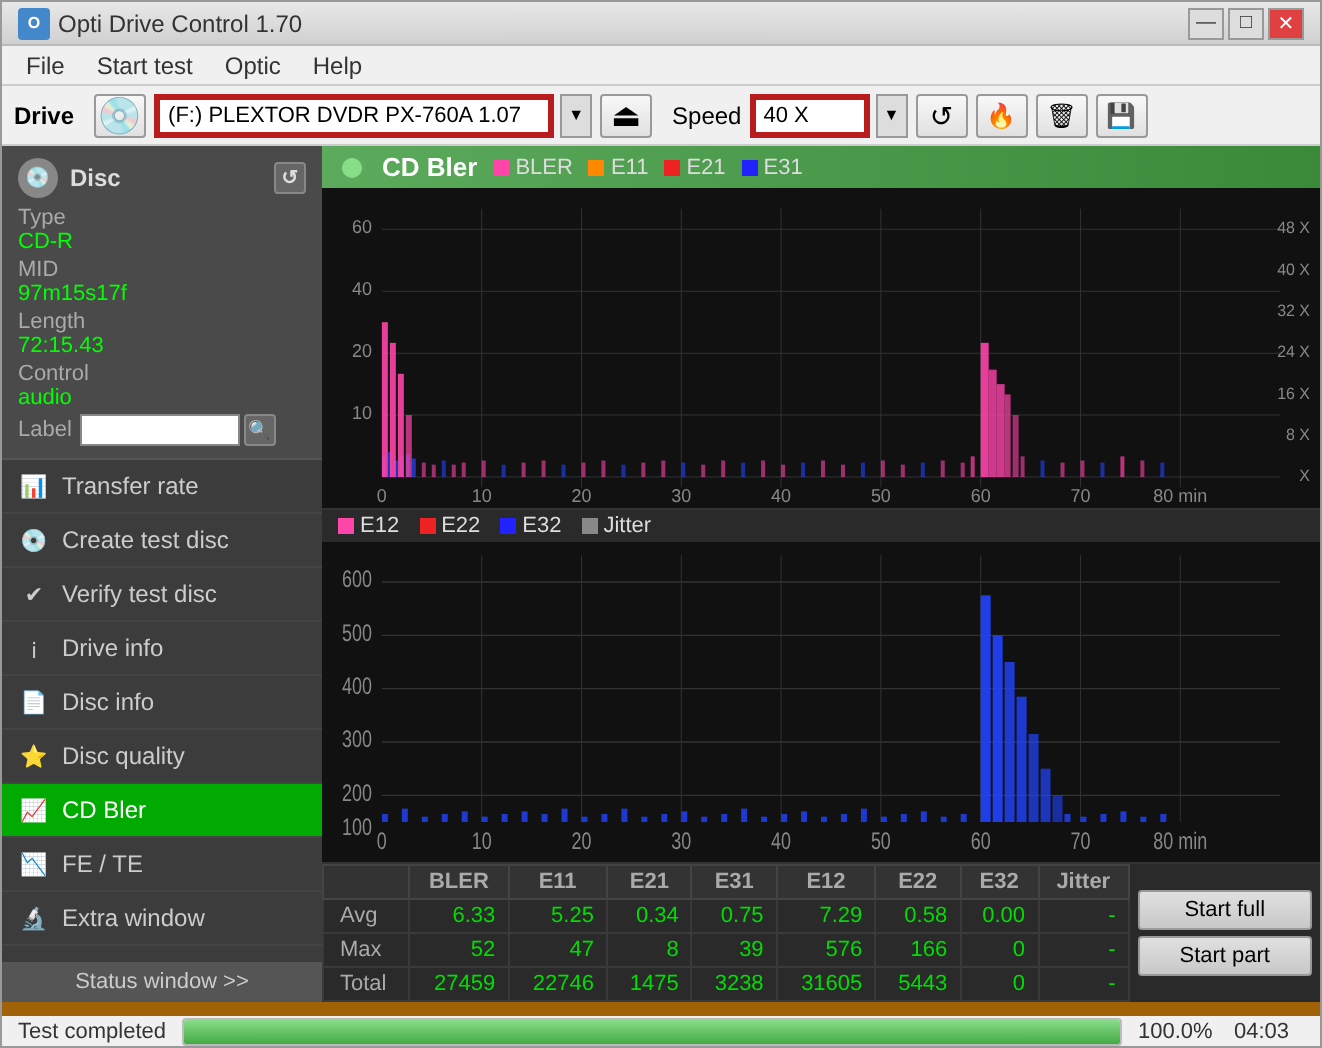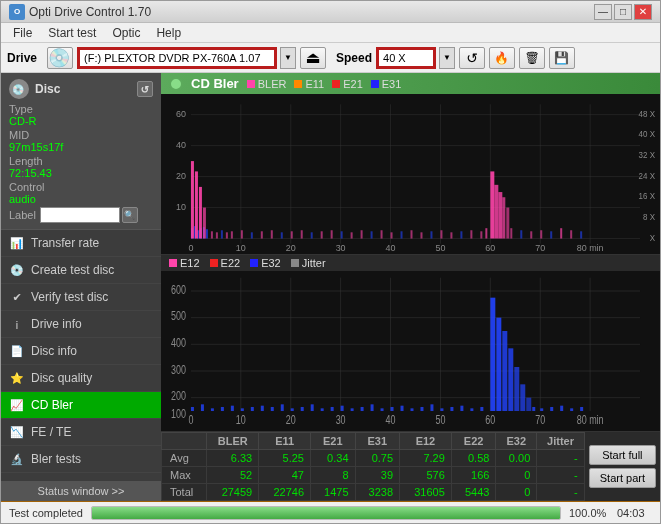--- a/index.html
+++ b/index.html
@@ -121,21 +121,21 @@
       border: 1px solid #999;
       display: flex;
       align-items: center;
       justify-content: center;
       cursor: pointer;
       font-size: 14px;
       border-radius: 2px;
     }
     .speed-label {
       font-size: 12px;
-      font-weight: bold;
+      font-weight: normal;
       margin-left: 6px;
     }
     .main-content {
       display: flex;
       flex: 1;
       overflow: hidden;
     }
     .sidebar {
       width: 160px;
       background: #3c3c3c;
@@ -336,21 +336,21 @@
       border: 1px solid #3a3a3a;
     }
     .stats-table td.row-label {
       color: #aaa;
       text-align: left;
       padding-left: 8px;
     }
     .action-btn {
       background: linear-gradient(to bottom, #e0e0e0, #c8c8c8);
       border: 1px solid #999;
-      padding: 3px 10px;
+      padding: 3px 20px;
       font-size: 11px;
       cursor: pointer;
       border-radius: 2px;
       white-space: nowrap;
     }
     .stats-row {
       display: flex;
       align-items: stretch;
     }
     .stats-left {
@@ -359,21 +359,21 @@
     .stats-right {
       display: flex;
       flex-direction: column;
       justify-content: center;
       padding: 4px;
       gap: 3px;
     }
     .status-bar {
       height: 22px;
       background: #f0f0f0;
-      border-top: 1px solid #a16207;
+      border-top: 7px solid #a16207;
       display: flex;
       align-items: center;
       padding: 0 8px;
       gap: 8px;
     }
     .status-text {
       font-size: 11px;
       color: #333;
     }
     .progress-bar-container {
@@ -499,21 +499,21 @@
         <div class="nav-item active">
           <span class="nav-item-icon">📈</span>
           <span>CD Bler</span>
         </div>
         <div class="nav-item">
           <span class="nav-item-icon">📉</span>
           <span>FE / TE</span>
         </div>
         <div class="nav-item">
           <span class="nav-item-icon">🔬</span>
-          <span>Bler tests</span>
+          <span>Extra window</span>
         </div>
       </div>
 
       <button class="status-window-btn" style="width:100%; border:none;">Status window &gt;&gt;</button>
     </div>
 
     <div class="right-panel">
 
       <div class="chart-header">
         <div class="chart-title-icon"></div>

